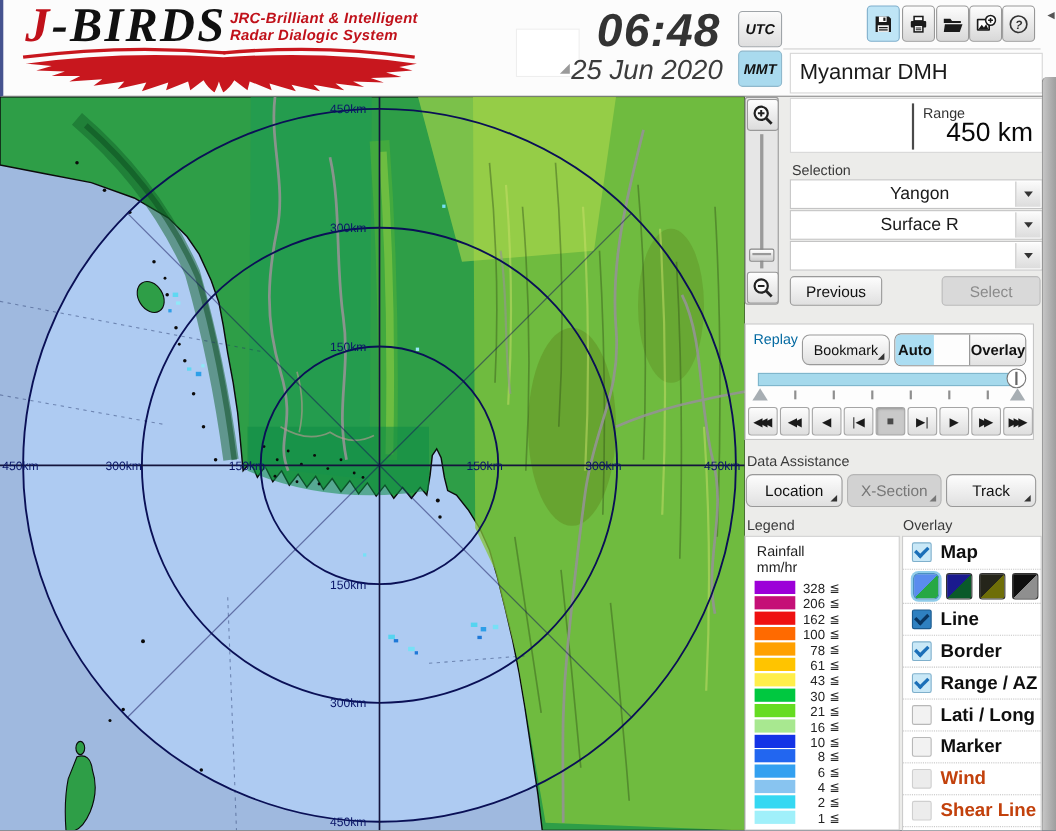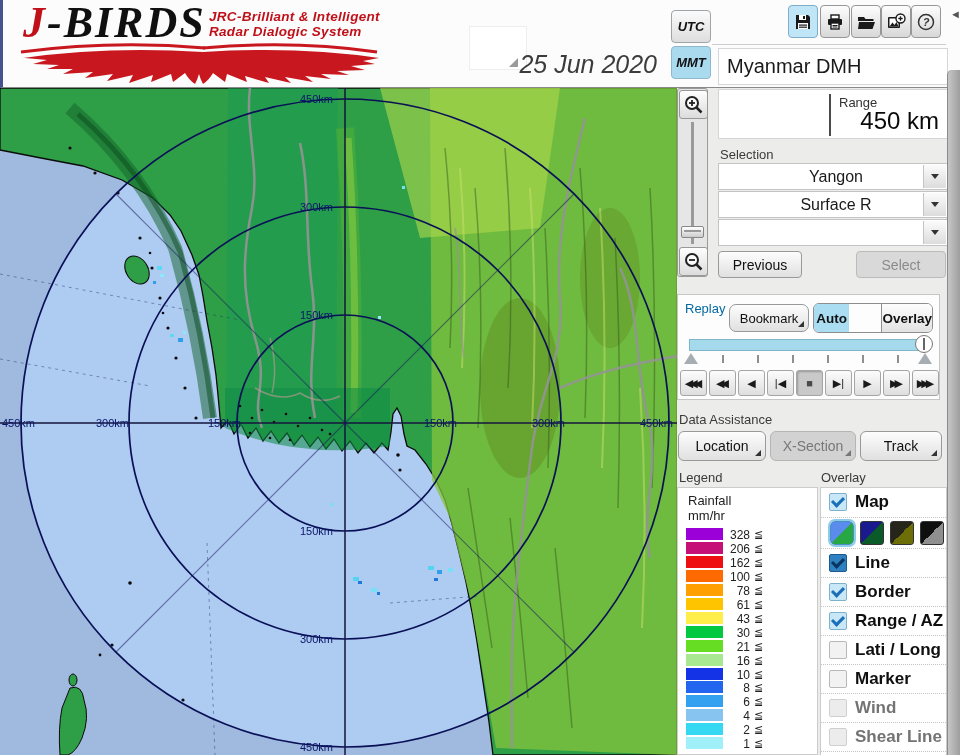--- a/index.html
+++ b/index.html
@@ -102,21 +102,21 @@
   .ov-row .cb{position:absolute;left:8px;top:5px;width:18px;height:18px;border-radius:2px;
               box-sizing:border-box;display:flex;align-items:center;justify-content:center;}
   .cb-light{background:#C9E8F7;border:1px solid #7FB0CC;}
   .cb-dark{background:#2F80C0;border:1px solid #1C5A8E;}
   .cb-off{background:#F2F2F2;border:1px solid #B8B8B8;}
   .cb-offdis{background:#ECECEC;border:1px solid #CFCFCF;}
   .check{width:9px;height:5px;border-left:3px solid #1B6FB8;border-bottom:3px solid #1B6FB8;
          transform:rotate(-45deg) translate(1px,-1px);}
   .check.dkr{border-color:#0A3560;}
   .ov-lbl{position:absolute;left:34px;top:4px;font-size:17px;font-weight:bold;color:#0F0F0F;}
-  .ov-lbl.dis{color:#737373;}
+  .ov-lbl.dis{color:#c2410c;}
   .mswatch{position:absolute;top:3px;width:24px;height:24px;border-radius:3px;border:1px solid #333;
            box-sizing:border-box;}
   .mswatch.sel{border:1px solid #4A90C0;box-shadow:0 0 0 2px #8FCCEA;border-radius:5px;}
 </style>
 </head>
 <body>
 
 <div id="app">
 
   <div id="header">
@@ -125,20 +125,21 @@
       <div>JRC-Brilliant &amp; Intelligent</div>
       <div>Radar  Dialogic  System</div>
     </div>
     <svg id="eagle" width="372" height="46" viewBox="0 0 372 46">
       <path fill="#C8171E" d="M10,20 Q95,8 190,14 Q285,8 366,20 L350,23 362,26 L338,28 352,32 L324,33 336,37 L308,36 318,41 L292,38 300,44 L272,39 278,45 L252,39 256,45 L232,38 234,44 L214,36 212,44 L200,35 Q196,42 190,46 Q187,40 186,36 Q185,40 182,46 Q176,42 172,35 L160,44 158,36 L138,44 140,37 L116,45 120,37 L94,43 100,36 L72,40 80,34 L50,36 60,31 L34,31 46,27 L20,26 34,22 L12,20 Z"></path>
       <path fill="none" stroke="#C8171E" stroke-width="3" d="M8,14 Q100,2 192,10"></path>
       <path fill="none" stroke="#C8171E" stroke-width="3" d="M364,14 Q280,2 190,10"></path>
     </svg>
     <div id="clock-box"></div>
     <div id="clock-grip"></div>
+    <div id="time">06:48</div>
     <div id="date">25 Jun 2020</div>
     <div class="tzbtn" style="top:10px">UTC</div>
     <div class="tzbtn sel" style="top:46px">MMT</div>
 
     <div class="toolbtn sel" style="left:785px">
       <svg width="20" height="20" viewBox="0 0 20 20">
         <path fill="#1A1A1A" d="M3,3 h12 l2,2 v12 h-14 Z"></path>
         <rect fill="#FFF" x="6" y="3" width="7" height="5"></rect>
           <rect fill="#1A1A1A" x="10" y="4" width="2" height="3"></rect>
         <rect fill="#FFF" x="5" y="11" width="10" height="6"></rect>

